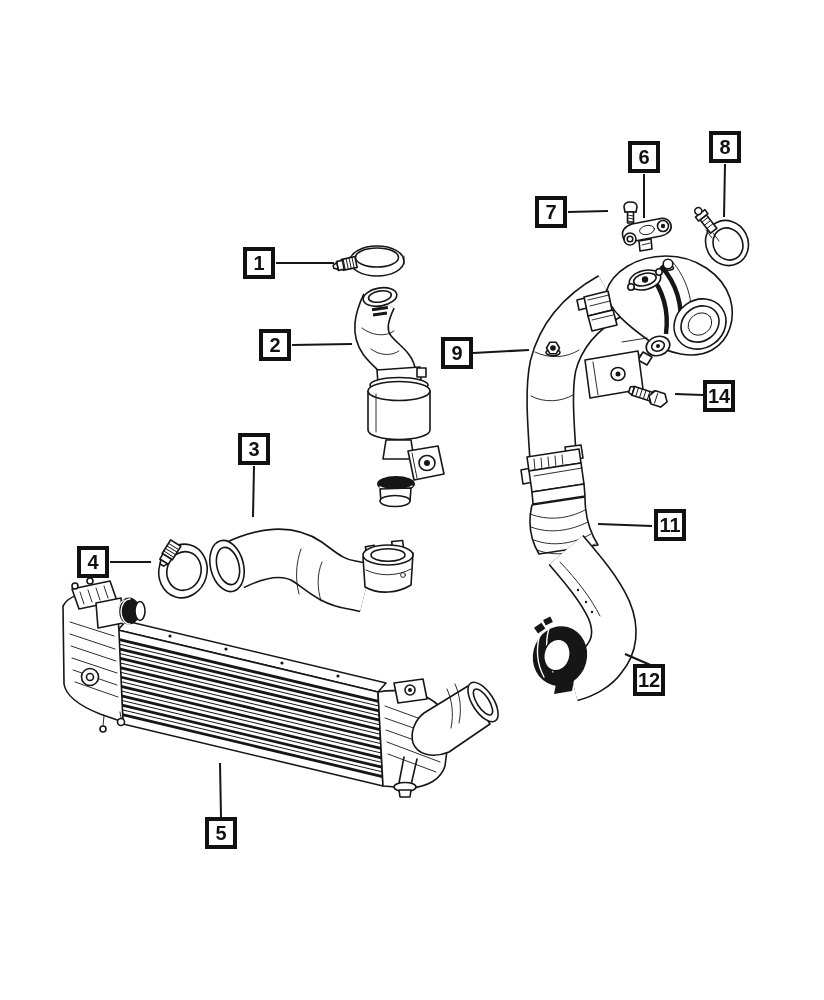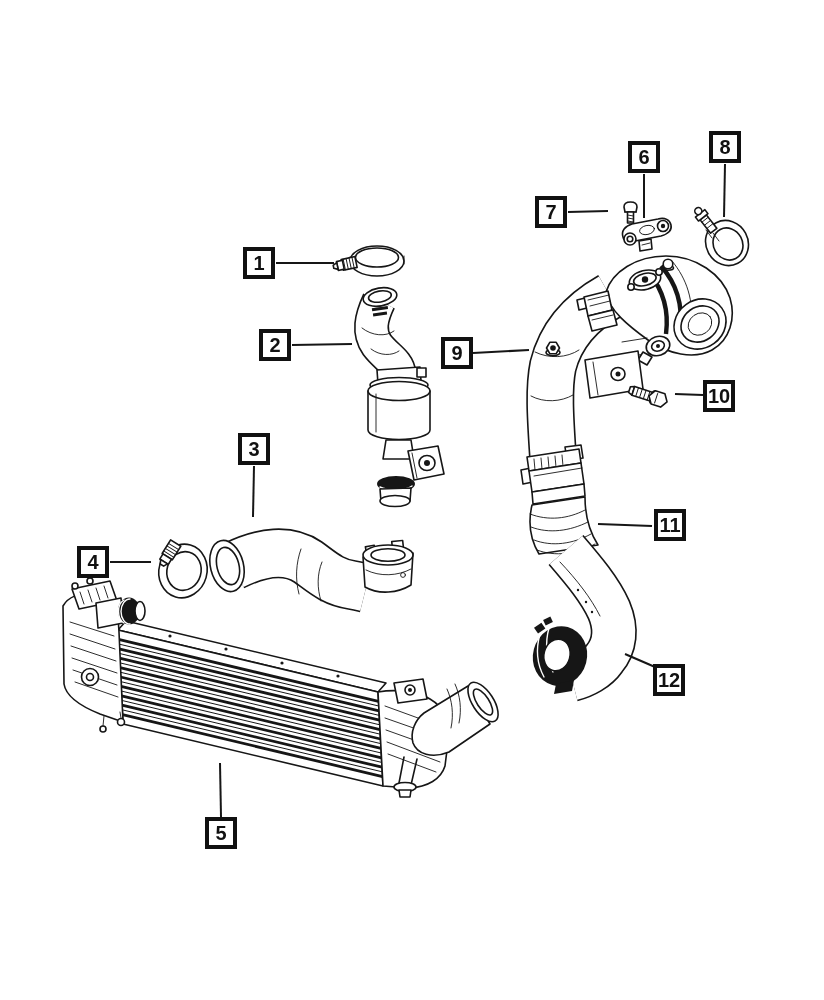--- a/index.html
+++ b/index.html
@@ -306,22 +306,22 @@
 <div class="callout" style="left:535px;top:196px">
       <span>7</span>
     </div>
 <div class="callout" style="left:709px;top:131px">
       <span>8</span>
     </div>
 <div class="callout" style="left:441px;top:337px">
       <span>9</span>
     </div>
 <div class="callout" style="left:703px;top:380px">
-      <span>10</span>
+      <span>14</span>
     </div>
 <div class="callout" style="left:654px;top:509px">
       <span>11</span>
     </div>
-<div class="callout" style="left:653px;top:664px">
+<div class="callout" style="left:633px;top:664px">
       <span>12</span>
     </div>
 
 </div>
 
 </body></html>

